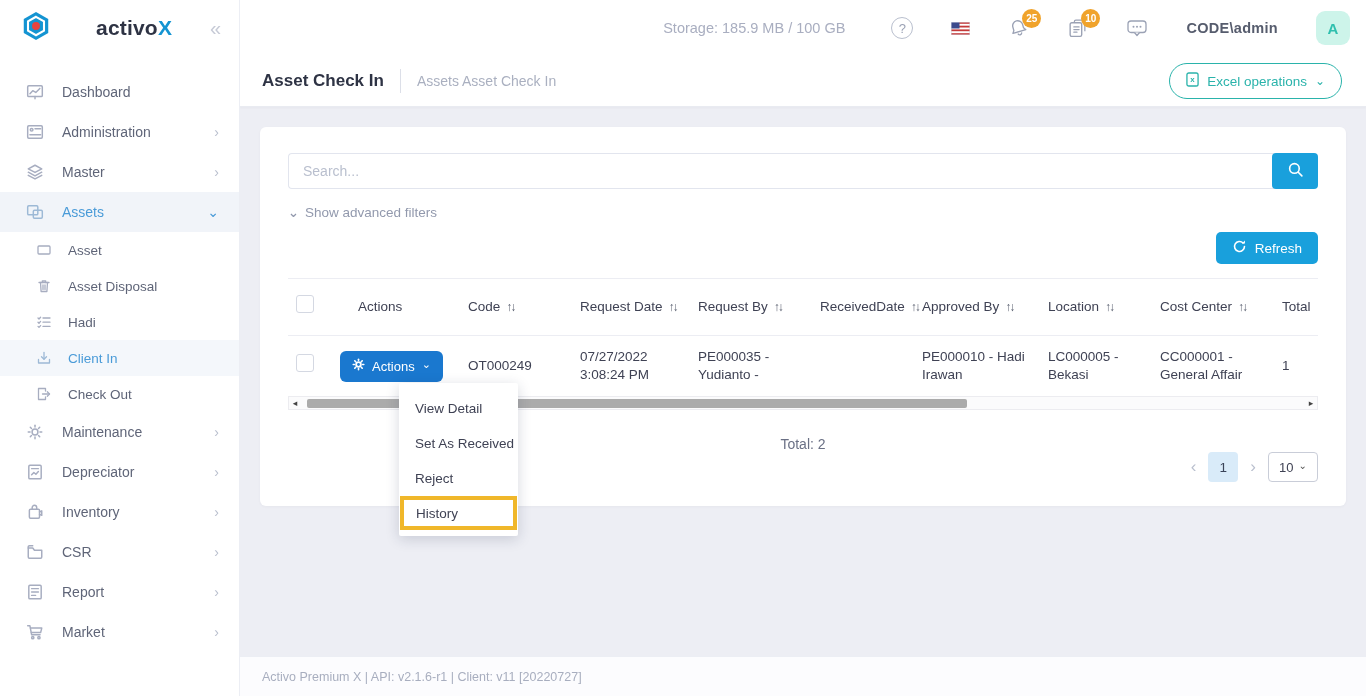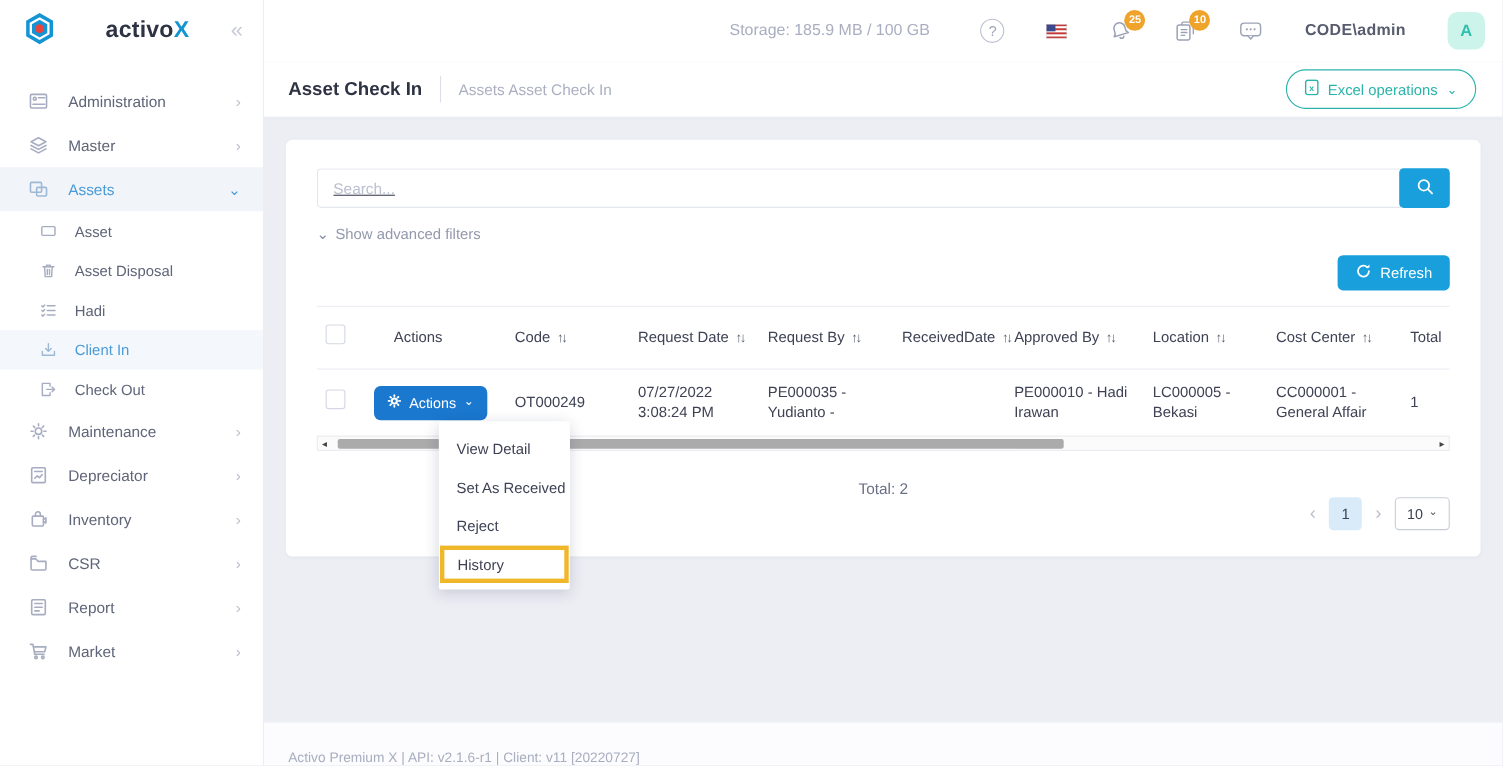--- a/index.html
+++ b/index.html
@@ -37,21 +37,21 @@
   .page-header { height:51px; background:#fff; border-bottom:1px solid #e9ebf1; box-shadow:0 1px 2px rgba(40,50,80,.04); display:flex; align-items:center; padding:0 24px 0 22px; }
   .page-title { font-size:17px; font-weight:700; color:#2e3344; }
   .vdiv { width:1px; height:24px; background:#dcdfe8; margin:0 16px; }
   .page-subtitle { font-size:14px; color:#aab0c0; }
   .excel-btn { margin-left:auto; display:flex; align-items:center; gap:8px; border:1px solid #2ab3ab; color:#2ab3ab; background:#fff; border-radius:18px; height:36px; padding:0 16px; font-size:13.5px; cursor:pointer; font-family:inherit; }
   .excel-btn .chev { font-size:12px; }
 
   .content { flex:1; padding:20px; position:relative; }
   .card { background:#fff; border-radius:6px; padding:26px 28px 24px; box-shadow:0 1px 3px rgba(40,50,80,.04); }
 
-  .search-row { display:flex;text-decoration:underline; }
+  .search-row { display:flex; }
   .search-input { flex:1; height:36px; border:1px solid #e2e5ee; border-right:none; border-radius:4px 0 0 4px; padding:0 14px; font-size:14px; color:#3f4254; outline:none; font-family:inherit; }
   .search-input::placeholder { color:#b9bfce; }
   .search-btn { width:46px; height:36px; background:#19a0dc; border:none; border-radius:4px; margin-left:-2px; cursor:pointer; display:flex; align-items:center; justify-content:center; }
   .adv-filters { margin-top:16px; color:#9299ad; font-size:13.5px; display:flex; align-items:center; gap:6px; cursor:pointer; width:fit-content; }
   .adv-filters .caret { font-weight:bold; font-size:13px; line-height:8px; }
   .refresh-row { display:flex; justify-content:flex-end; margin-top:12px; }
   .refresh-btn { background:#19a0dc; color:#fff; border:none; border-radius:5px; height:32px; padding:0 16px; font-size:13.5px; display:flex; align-items:center; gap:8px; cursor:pointer; font-family:inherit; }
 
   
   .tbl { margin-top:14px; }
@@ -79,40 +79,50 @@
   .pg-chev { color:#b9bfce; font-size:17px; cursor:pointer; padding:0 2px; }
   .pg-num { width:30px; height:30px; background:#d9ebf9; border-radius:4px; color:#3a4358; font-size:13.5px; display:flex; align-items:center; justify-content:center; cursor:pointer; }
   .pg-size { width:50px; height:30px; border:1px solid #c9cdd8; border-radius:4px; background:#fff; font-size:13px; color:#3f4254; display:flex; align-items:center; justify-content:center; gap:5px; cursor:pointer; }
   .pg-size .chev { font-size:10px; margin-top:-3px; color:#555; }
 
   
   .menu { position:absolute; left:399px; top:383px; width:119px; background:#fff; box-shadow:0 3px 14px rgba(30,40,70,.18); border-radius:2px; padding:8px 0 6px; z-index:10; }
   .menu-item { height:35px; display:flex; align-items:center; padding-left:16px; font-size:13.5px; color:#3f4254; cursor:pointer; background:#fff; }
   .menu-item.highlight { border:4px solid #f0b72a; margin:0 1px; padding-left:12px; height:34px; }
 
-  .footer { height:40px; background:#fcfcfe; border-top:1px solid #eceef4; display:flex; align-items:flex-end; padding-left:22px; }
+  .footer { height:40px; background:#fcfcfe; border-top:1px solid #eceef4; display:flex; align-items:center; padding-left:22px; }
   .footer-text { color:#a8aebf; font-size:12.5px; }
 </style>
 </head>
 <body>
 
 <div class="sidebar">
   <div class="logo-row">
     <span>
       <svg width="32" height="32" viewBox="0 0 34 34">
           <polygon points="17,2 30,9.5 30,24.5 17,32 4,24.5 4,9.5" fill="#1494d2"></polygon>
           <polygon points="17,7.2 25.5,12.1 25.5,21.9 17,26.8 8.5,21.9 8.5,12.1" fill="none" stroke="#fff" stroke-width="2.2"></polygon>
           <circle cx="17" cy="17" r="4.2" fill="#e8433f"></circle>
         </svg>
     </span>
     <span class="logo-text"><span>activo</span><span class="logo-x">X</span></span>
     <span class="collapse">«</span>
   </div>
 
   <div class="nav">
+    <div class="nav-item">
+      <span class="ic">
+          <svg class="lic" width="18" height="18" viewBox="0 0 16 16">
+            <rect x="1.5" y="2.5" width="13" height="9.5" rx="1"></rect>
+            <polyline points="3.5,9.5 6,6.8 8.7,8.4 12.3,4.8"></polyline>
+            <line x1="8" y1="12" x2="8" y2="14"></line>
+          </svg>
+        </span>
+      <span>Dashboard</span>
+    </div>
     <div class="nav-item">
       <span class="ic">
           <svg class="lic" width="18" height="18" viewBox="0 0 16 16">
             <rect x="1.5" y="2.5" width="13" height="11" rx="1"></rect>
             <circle cx="5" cy="6" r="1.2"></circle>
             <line x1="8" y1="5.2" x2="13" y2="5.2"></line>
             <line x1="3.5" y1="10.5" x2="13" y2="10.5"></line>
           </svg>
         </span>
       <span>Administration</span>

